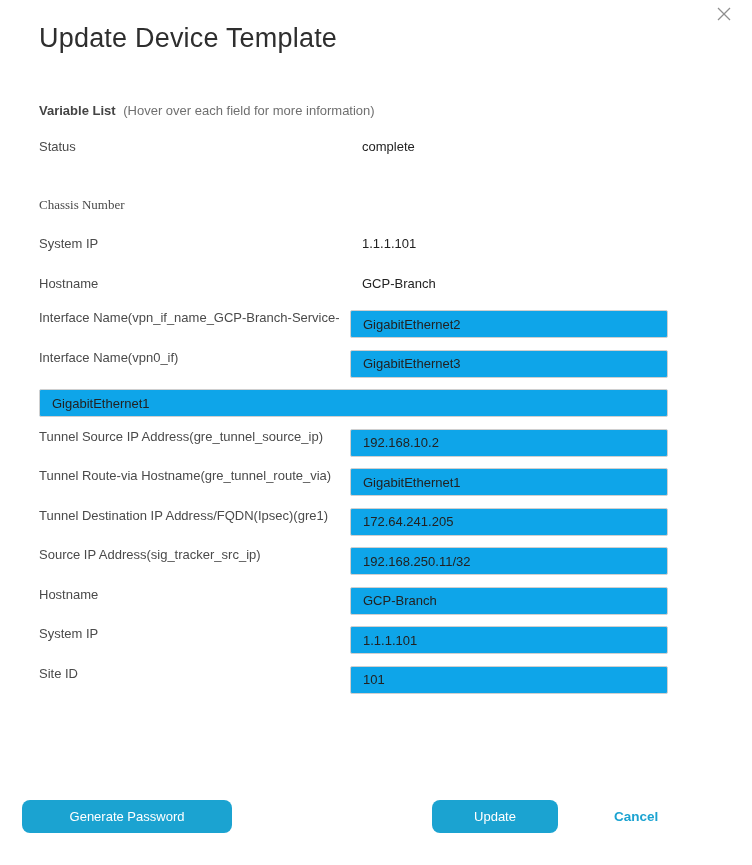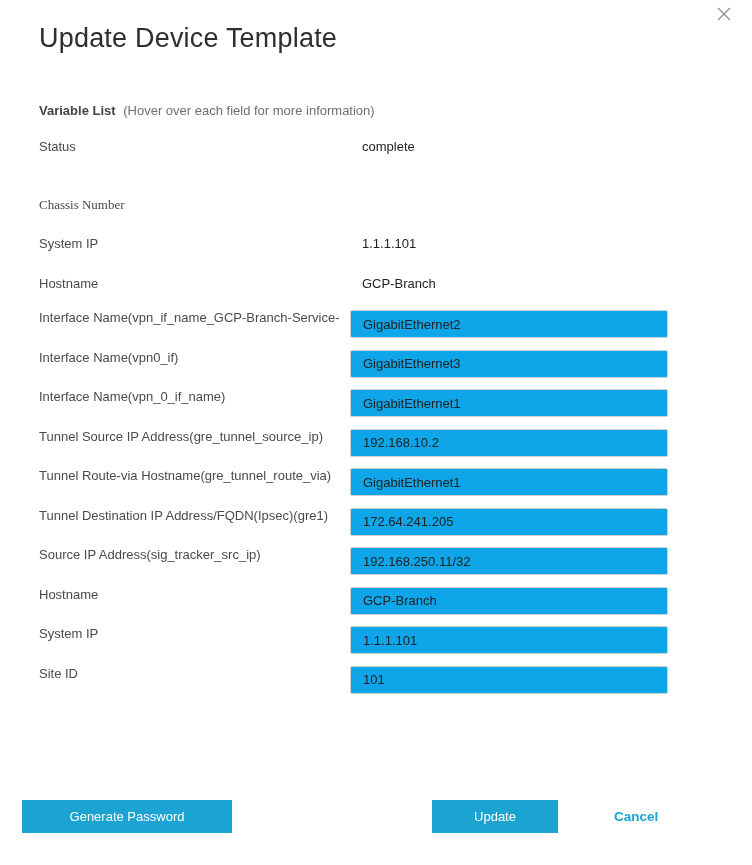--- a/index.html
+++ b/index.html
@@ -55,21 +55,21 @@
     background:#0ea5e9;
     padding:0 0 0 12px;
     font-family:"Liberation Sans", sans-serif;
     font-size:13px; color:#222;
     outline:none;
   }
 
   .footer { position:absolute; top:800px; left:0; width:752px; height:33px; }
   .btn {
     position:absolute; top:0; height:33px;
-    border:none; border-radius:0;
+    border:none; border-radius:8px;
     background:#1ba3d1; color:#ffffff;
     font-family:"Liberation Sans", sans-serif;
     font-size:13px; cursor:pointer;
   }
   .btn-generate { left:22px;  width:210px; }
   .btn-update   { left:432px; width:126px; }
   .cancel-link {
     position:absolute; left:614px; top:0;
     line-height:33px;
     font-size:13.5px; color:#1ba3d1;
@@ -117,21 +117,20 @@
   <div class="input-rows">
     <div class="row input-row">
       <div class="label">Interface Name(vpn_if_name_GCP-Branch-Service-</div>
       <input type="text" value="GigabitEthernet2" style="">
     </div>
     <div class="row input-row">
       <div class="label">Interface Name(vpn0_if)</div>
       <input type="text" value="GigabitEthernet3" style="">
     </div>
     <div class="row input-row">
-      <div class="label">Interface Name(vpn_0_if_name)</div>
       <input type="text" value="GigabitEthernet1" style="">
     </div>
     <div class="row input-row">
       <div class="label">Tunnel Source IP Address(gre_tunnel_source_ip)</div>
       <input type="text" value="192.168.10.2" style="">
     </div>
     <div class="row input-row">
       <div class="label">Tunnel Route-via Hostname(gre_tunnel_route_via)</div>
       <input type="text" value="GigabitEthernet1" style="">
     </div>

